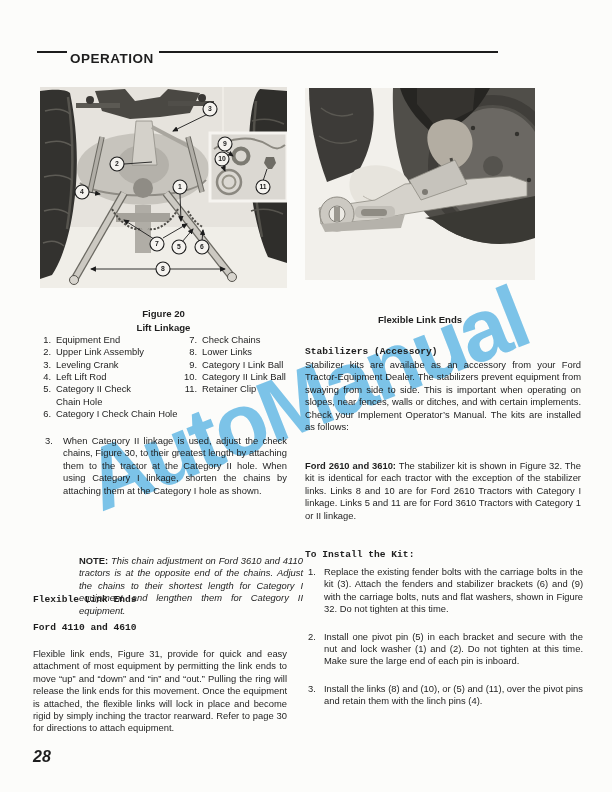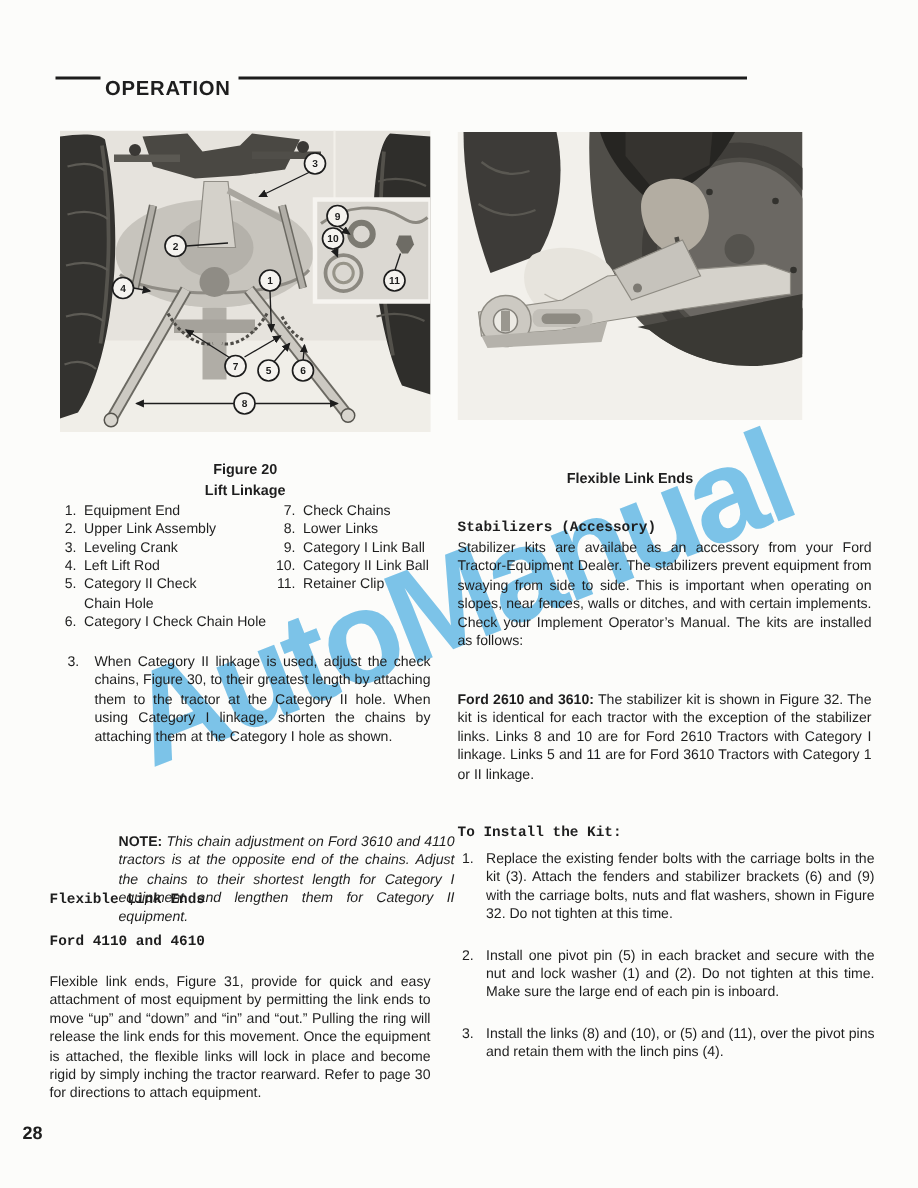--- a/index.html
+++ b/index.html
@@ -38,21 +38,21 @@
   
   .tblock{position:absolute;font-size:9.4px;line-height:12.4px;text-align:justify;}
   .hang{display:flex;}
   .hang .n{flex:0 0 12px;margin-right:6px;text-align:left;}
   .hang .t{flex:1;}
   .bold{font-weight:bold;}
   .ital{font-style:italic;}
   .heading{position:absolute;font-size:9.6px;font-weight:bold;font-family:Liberation Mono, monospace;}
   .steps .hang{margin-bottom:15px;}
   .steps .hang .n{flex:0 0 12px;margin-right:4px;}
-  .pagenum{position:absolute;left:15px;top:748px;font-size:12px;font-weight:bold;}
+  .pagenum{position:absolute;left:33px;top:748px;font-size:16px;font-weight:bold;font-style:italic;}
   .photo{position:absolute;display:block;}
   svg text.co{font-family:"Liberation Sans","DejaVu Sans",sans-serif;font-size:6.8px;font-weight:700;fill:#1c1c1c;text-anchor:middle;}
 </style>
 </head>
 <body>
 
 <div class="page">
 
   <div class="watermark">AutoManual</div>
 

